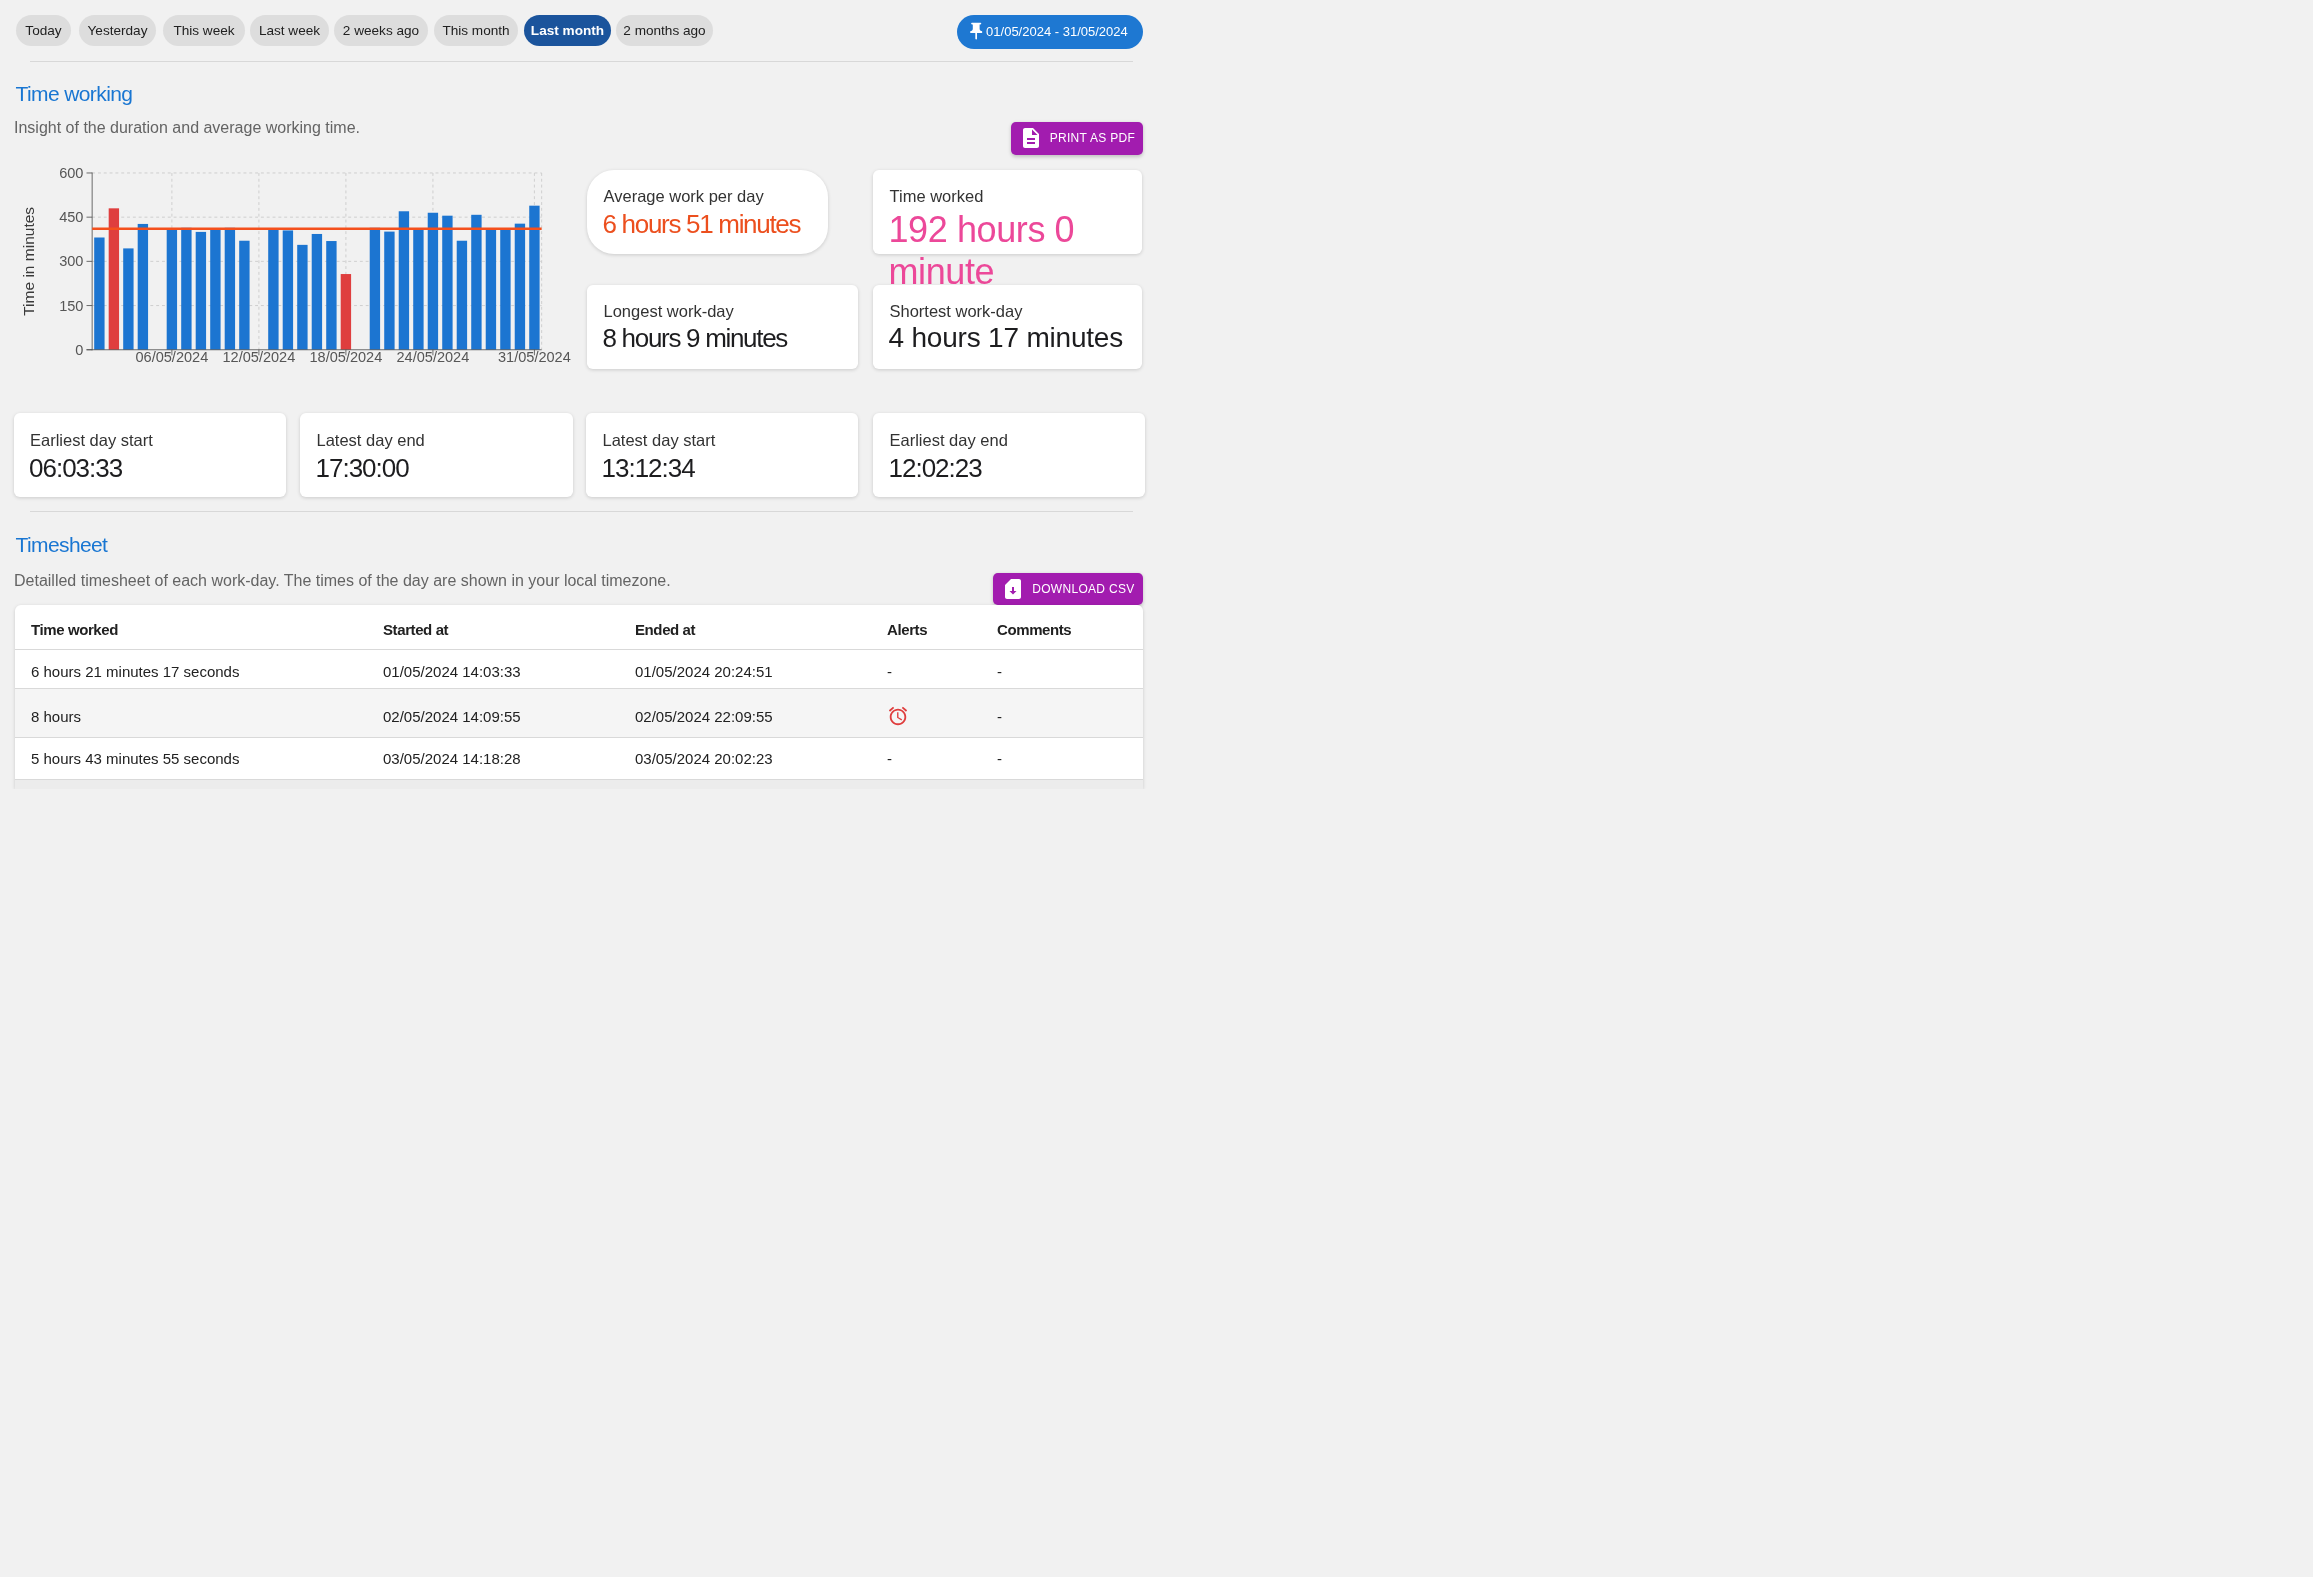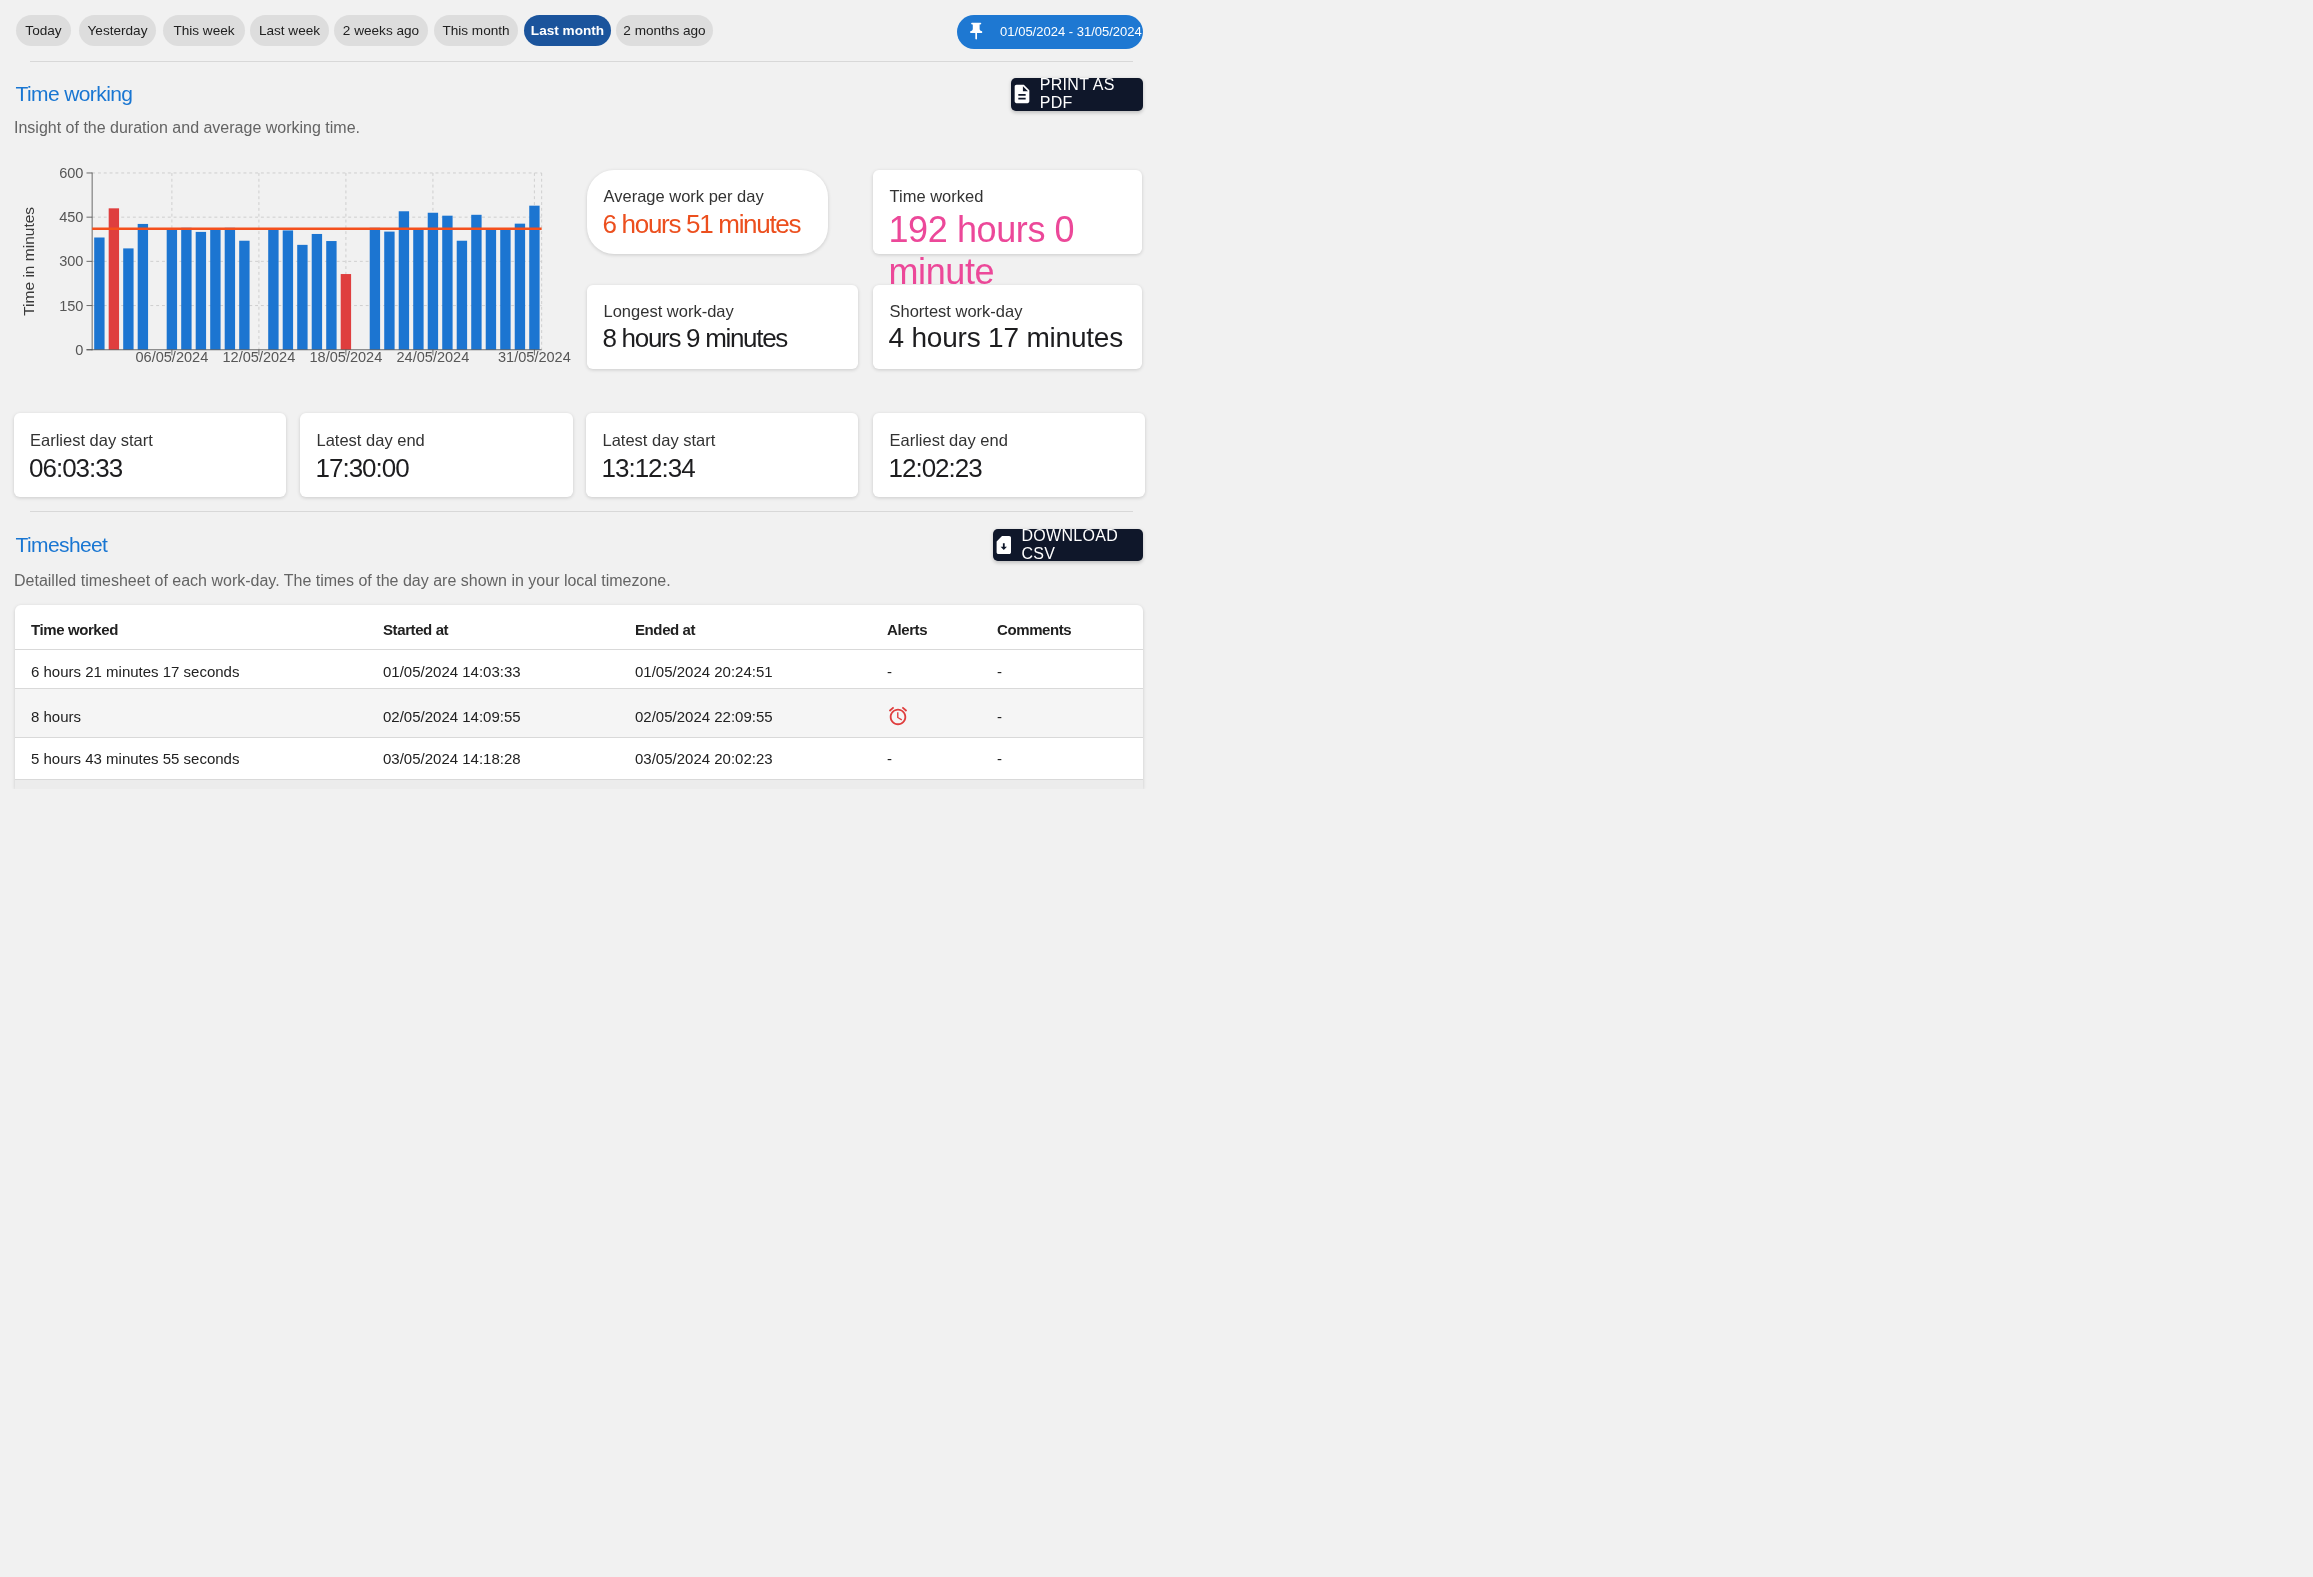--- a/index.html
+++ b/index.html
@@ -1,23 +1,23 @@
 <!DOCTYPE html>
 <html><head><meta charset="utf-8">
 <style>
 *{margin:0;padding:0;box-sizing:border-box;}
 html,body{width:1157px;height:789px;background:#f1f1f1;font-family:"Liberation Sans",sans-serif;position:relative;overflow:hidden;}
 .abs{position:absolute;}
 .pill{position:absolute;top:14.6px;height:31px;border-radius:15.5px;background:#dddddd;color:#212121;font-size:13.6px;display:flex;align-items:center;justify-content:center;white-space:nowrap;}
 .pill.active{background:#1b549c;color:#fff;font-weight:bold;}
-.datebtn{position:absolute;top:14.6px;left:957px;width:186px;height:34px;border-radius:17px;background:#1e78d2;color:#fff;font-size:13px;display:flex;align-items:center;gap:14px;white-space:nowrap;padding-left:8.7px;}
+.datebtn{position:absolute;top:14.6px;left:957px;width:186px;height:34px;border-radius:17px;background:#1e78d2;color:#fff;font-size:13px;display:flex;align-items:center;gap:0;white-space:nowrap;padding-left:8.7px;}
 .hr{position:absolute;left:30px;width:1103px;height:1px;background:#d8d8d8;}
 h2{position:absolute;left:15.5px;color:#1976d2;font-size:21px;font-weight:400;letter-spacing:-0.6px;}
 .sub{position:absolute;left:14px;color:#646464;font-size:16px;}
-.obtn{position:absolute;background:#0f172a;color:#fff;border-radius:4.9px;display:flex;align-items:center;justify-content:center;gap:6.8px;font-size:16px;letter-spacing:0.3px;box-shadow:0 1.9px 3.9px rgba(0,0,0,.2);}
+.obtn{position:absolute;background:#a21caf;color:#fff;border-radius:4.9px;display:flex;align-items:center;justify-content:center;gap:6.8px;font-size:12px;letter-spacing:0.3px;box-shadow:0 1.9px 3.9px rgba(0,0,0,.2);margin-top:44px;}
 .card{position:absolute;background:#fff;border-radius:5.8px;box-shadow:0 1px 3.9px rgba(0,0,0,.16);}
 .card .lab{position:absolute;left:16.5px;top:16.5px;font-size:16.5px;color:#333;}
 .card .val{position:absolute;left:15.5px;top:39px;font-size:25px;letter-spacing:-0.8px;color:#1d1d1f;}
 .card2 .lab{top:18.4px;}
 .card2 .val{top:40px;font-size:26px;letter-spacing:-1px;}
 .tbl{position:absolute;left:15px;top:605px;width:1128px;height:184px;background:#fff;border-radius:5.8px 5.8px 0 0;box-shadow:0 1px 3.9px rgba(0,0,0,.16);overflow:hidden;}
 .tr{position:absolute;left:0;width:100%;border-bottom:1px solid #d9d9d9;}
 .th div{font-weight:bold;letter-spacing:-0.4px;}
 .r2x div{top:calc(50% + 2.9px) !important;}
 .r3 div{top:calc(50% - 0.2px) !important;}

